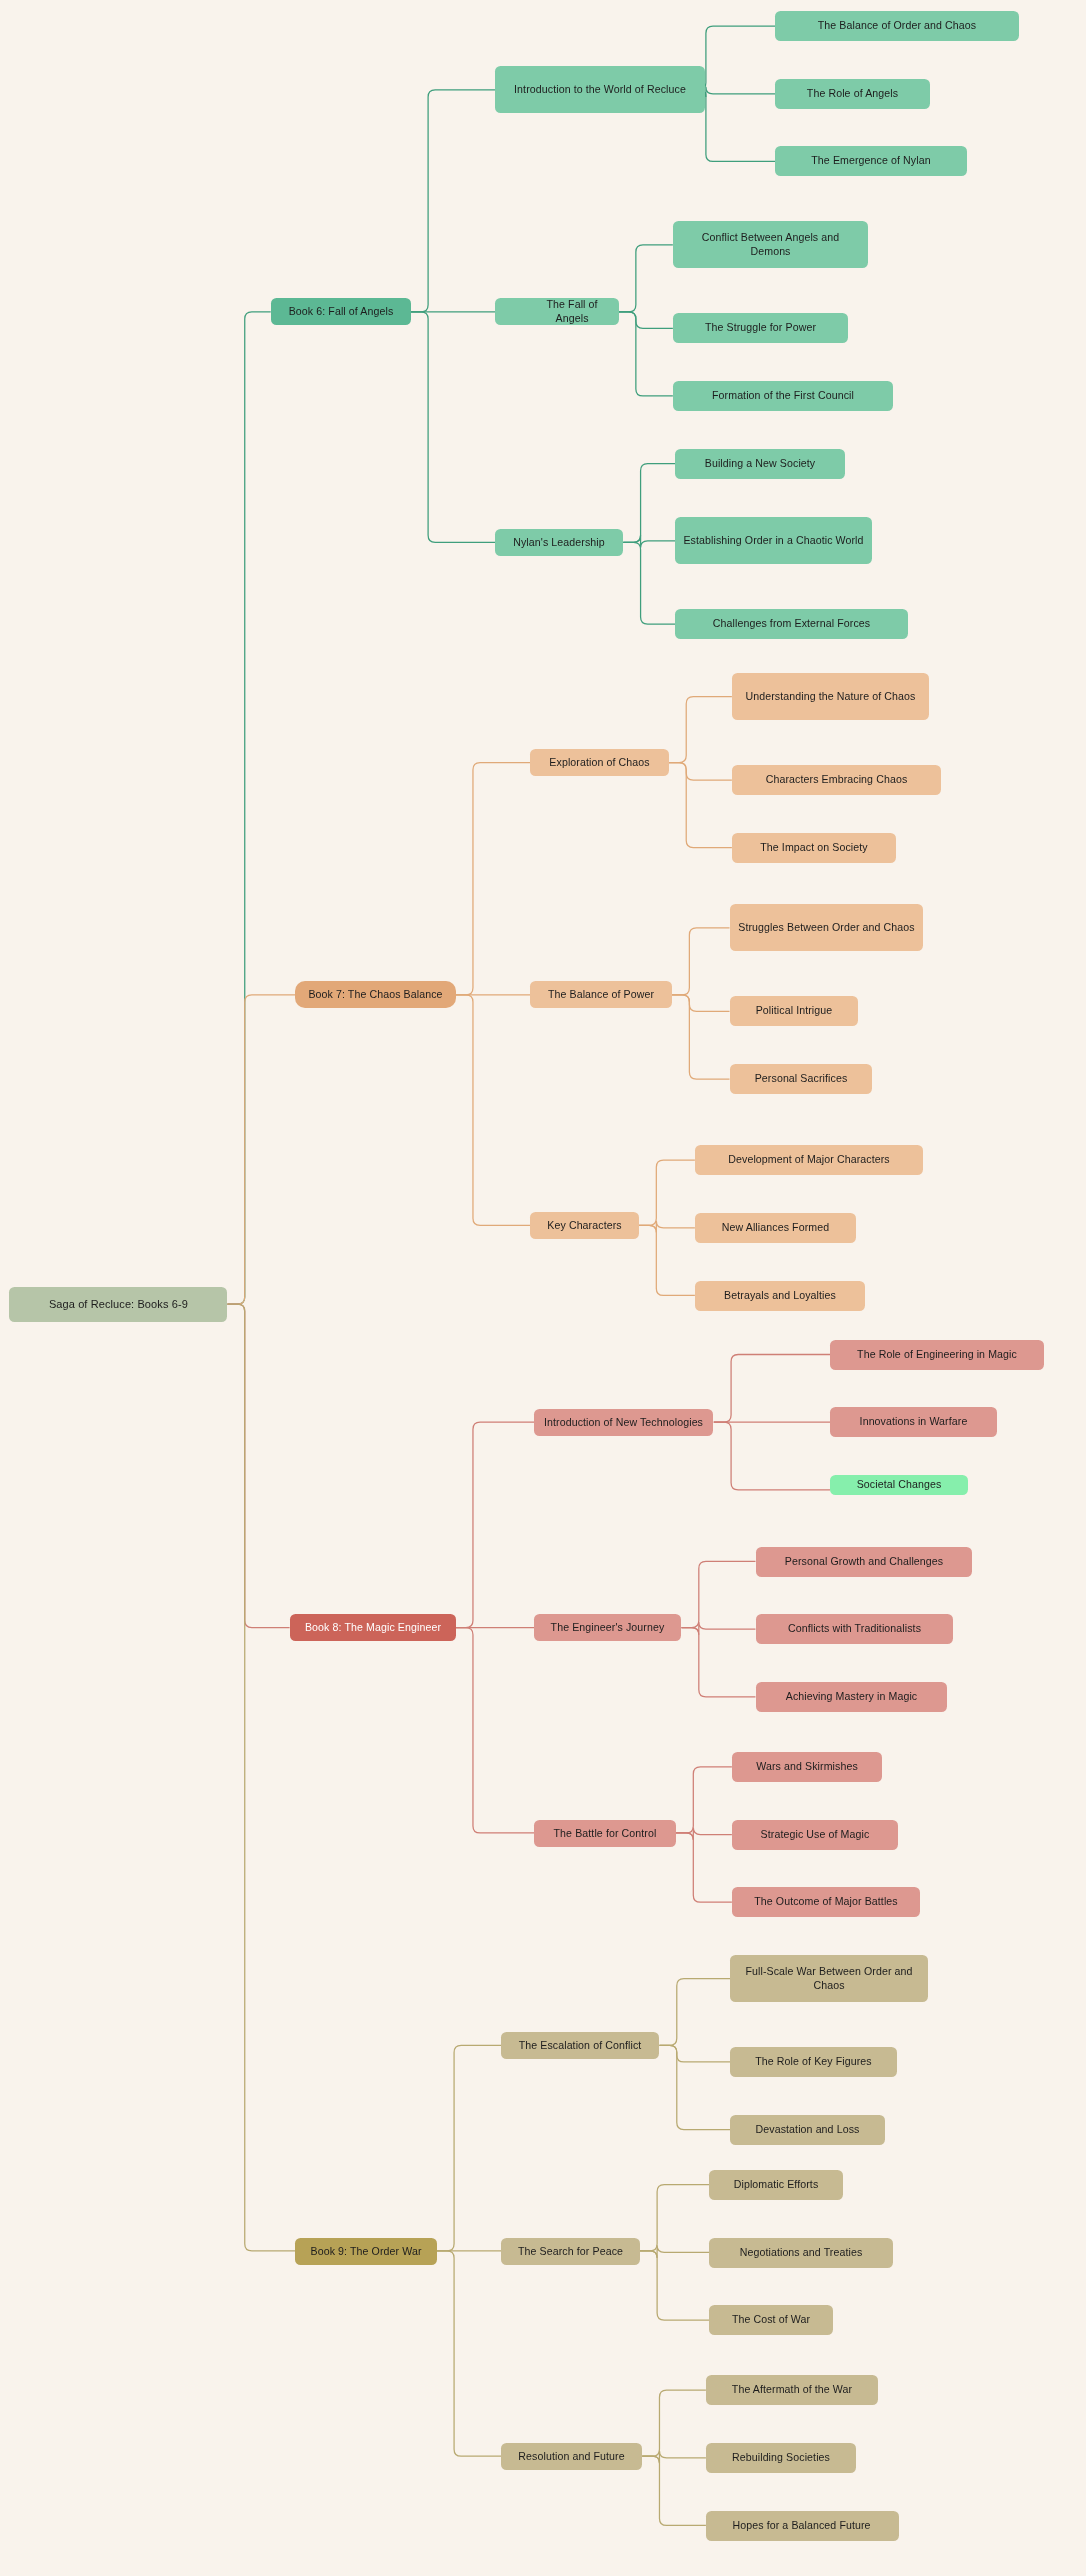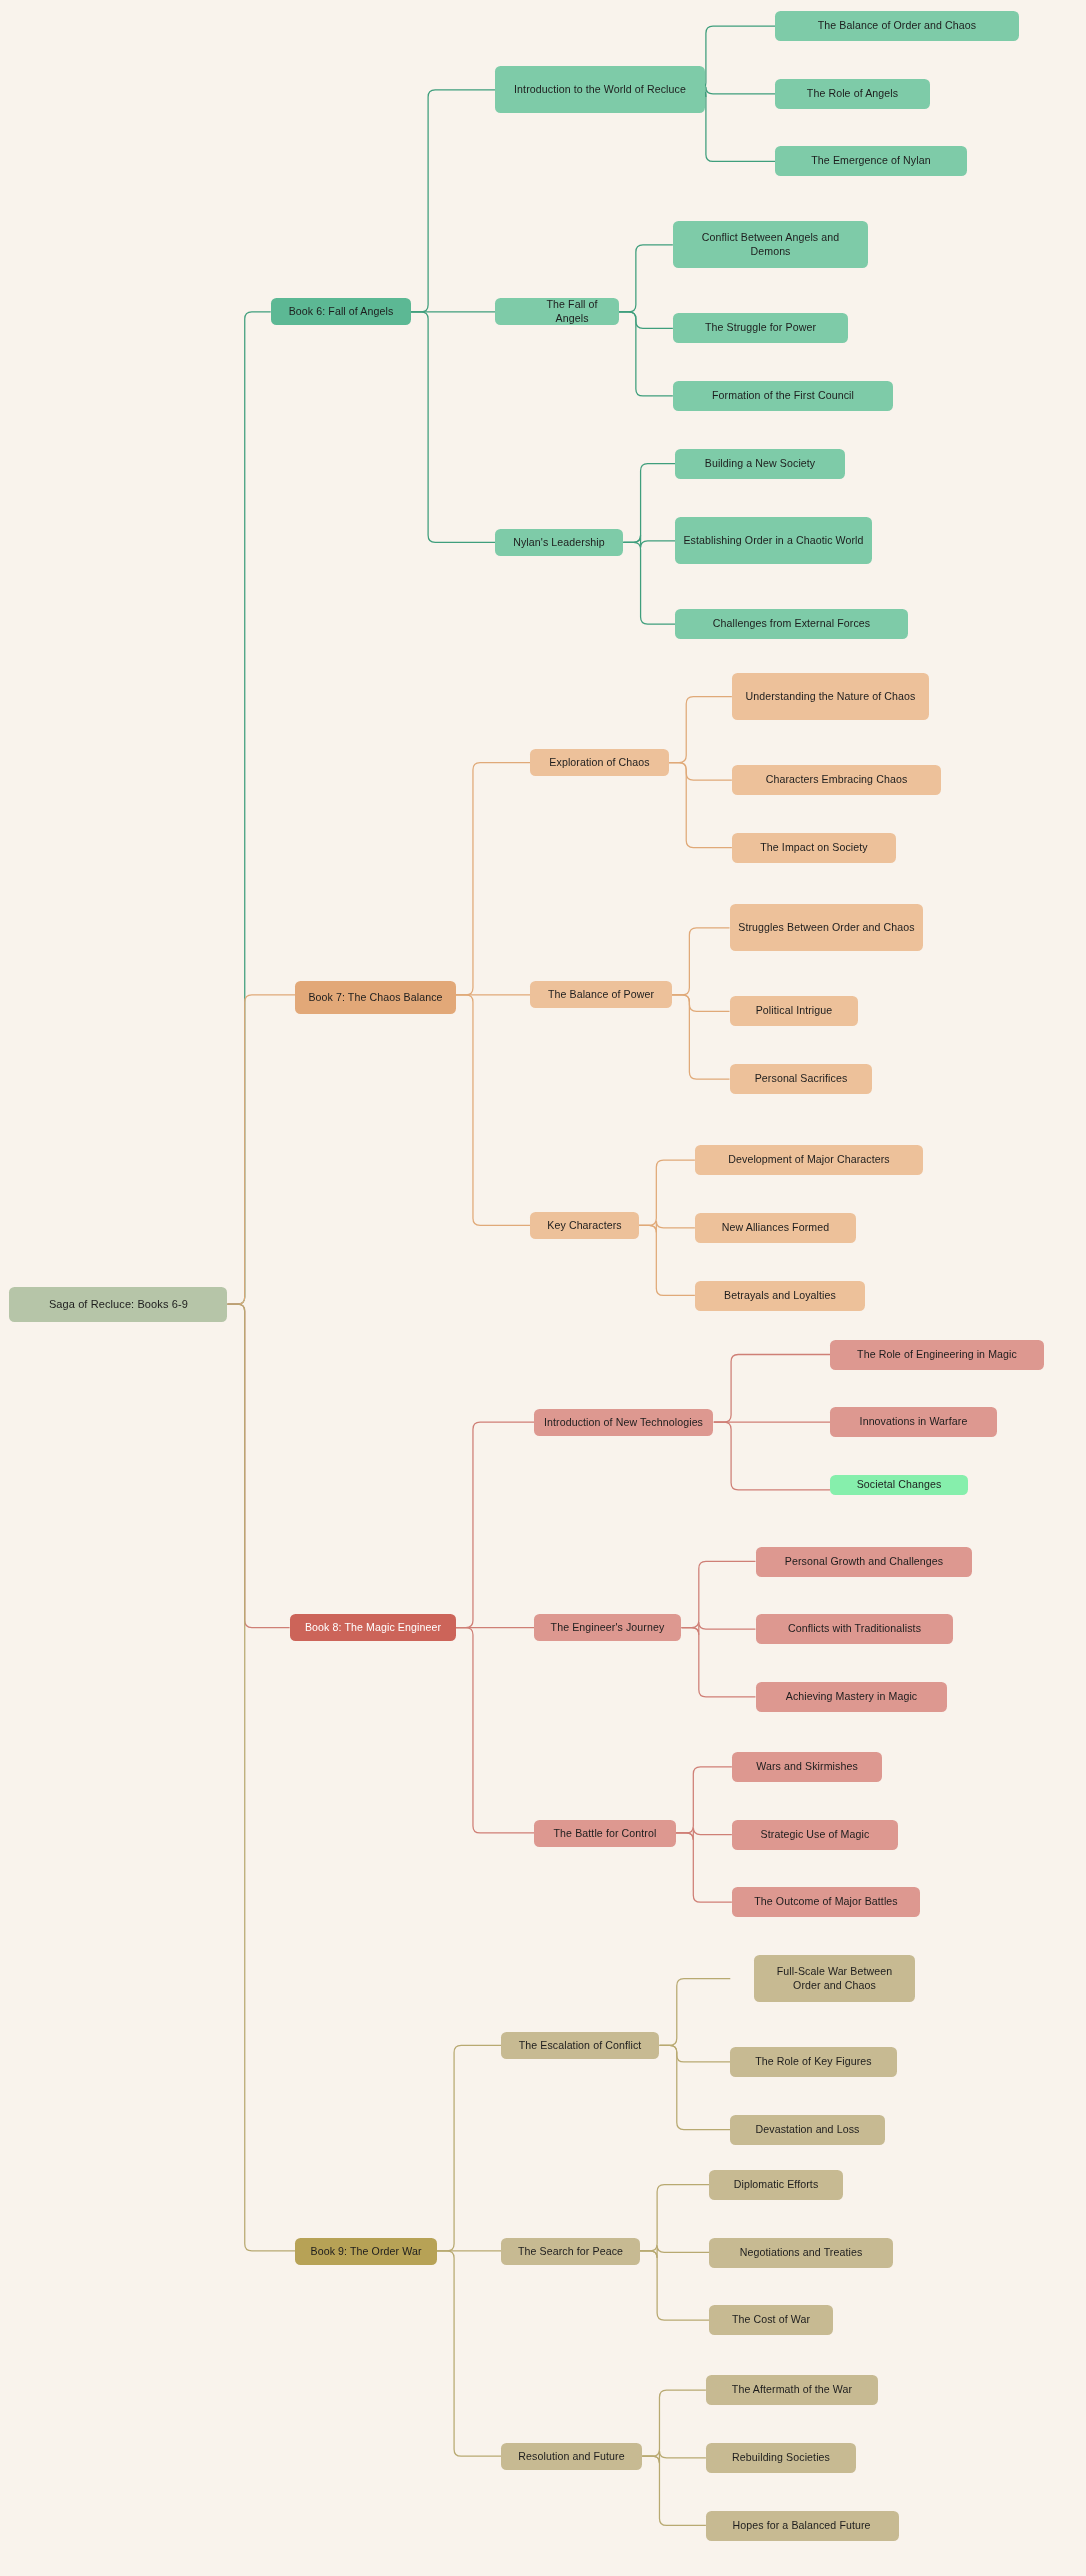--- a/index.html
+++ b/index.html
@@ -124,21 +124,21 @@
     </div>
     <div class="node lvl3" style="left: 675px; top: 449px; width: 170px; height: 30px; background: rgb(126, 203, 168);">
       <span>Building a New Society</span>
     </div>
     <div class="node lvl3" style="left: 675px; top: 517px; width: 197px; height: 47px; background: rgb(126, 203, 168);">
       <span>Establishing Order in a Chaotic World</span>
     </div>
     <div class="node lvl3" style="left: 675px; top: 609px; width: 233px; height: 30px; background: rgb(126, 203, 168);">
       <span>Challenges from External Forces</span>
     </div>
-    <div class="node lvl1" style="left: 295px; top: 981px; width: 161px; height: 33px; background: rgb(226, 168, 120);">
+    <div class="node lvl1" style="left: 295px; top: 981px; width: 161px; height: 27px; background: rgb(226, 168, 120); border-radius: 10px;">
       <span>Book 7: The Chaos Balance</span>
     </div>
     <div class="node lvl2" style="left: 530px; top: 749px; width: 139px; height: 27px; background: rgb(237, 193, 154);">
       <span>Exploration of Chaos</span>
     </div>
     <div class="node lvl3" style="left: 732px; top: 673px; width: 197px; height: 47px; background: rgb(237, 193, 154);">
       <span>Understanding the Nature of Chaos</span>
     </div>
     <div class="node lvl3" style="left: 732px; top: 765px; width: 209px; height: 30px; background: rgb(237, 193, 154);">
       <span>Characters Embracing Chaos</span>
@@ -208,21 +208,21 @@
     </div>
     <div class="node lvl3" style="left: 732px; top: 1887px; width: 188px; height: 30px; background: rgb(221, 152, 144);">
       <span>The Outcome of Major Battles</span>
     </div>
     <div class="node lvl1" style="left: 295px; top: 2238px; width: 142px; height: 27px; background: rgb(183, 162, 86);">
       <span>Book 9: The Order War</span>
     </div>
     <div class="node lvl2" style="left: 501px; top: 2032px; width: 158px; height: 27px; background: rgb(199, 186, 146);">
       <span>The Escalation of Conflict</span>
     </div>
-    <div class="node lvl3" style="left: 730px; top: 1955px; width: 161px; height: 47px; background: rgb(199, 186, 146); margin-left: 24px;">
+    <div class="node lvl3" style="left: 730px; top: 1955px; width: 198px; height: 47px; background: rgb(199, 186, 146);">
       <span>Full-Scale War Between Order and Chaos</span>
     </div>
     <div class="node lvl3" style="left: 730px; top: 2047px; width: 167px; height: 30px; background: rgb(199, 186, 146);">
       <span>The Role of Key Figures</span>
     </div>
     <div class="node lvl3" style="left: 730px; top: 2115px; width: 155px; height: 30px; background: rgb(199, 186, 146);">
       <span>Devastation and Loss</span>
     </div>
     <div class="node lvl2" style="left: 501px; top: 2238px; width: 139px; height: 27px; background: rgb(199, 186, 146);">
       <span>The Search for Peace</span>

